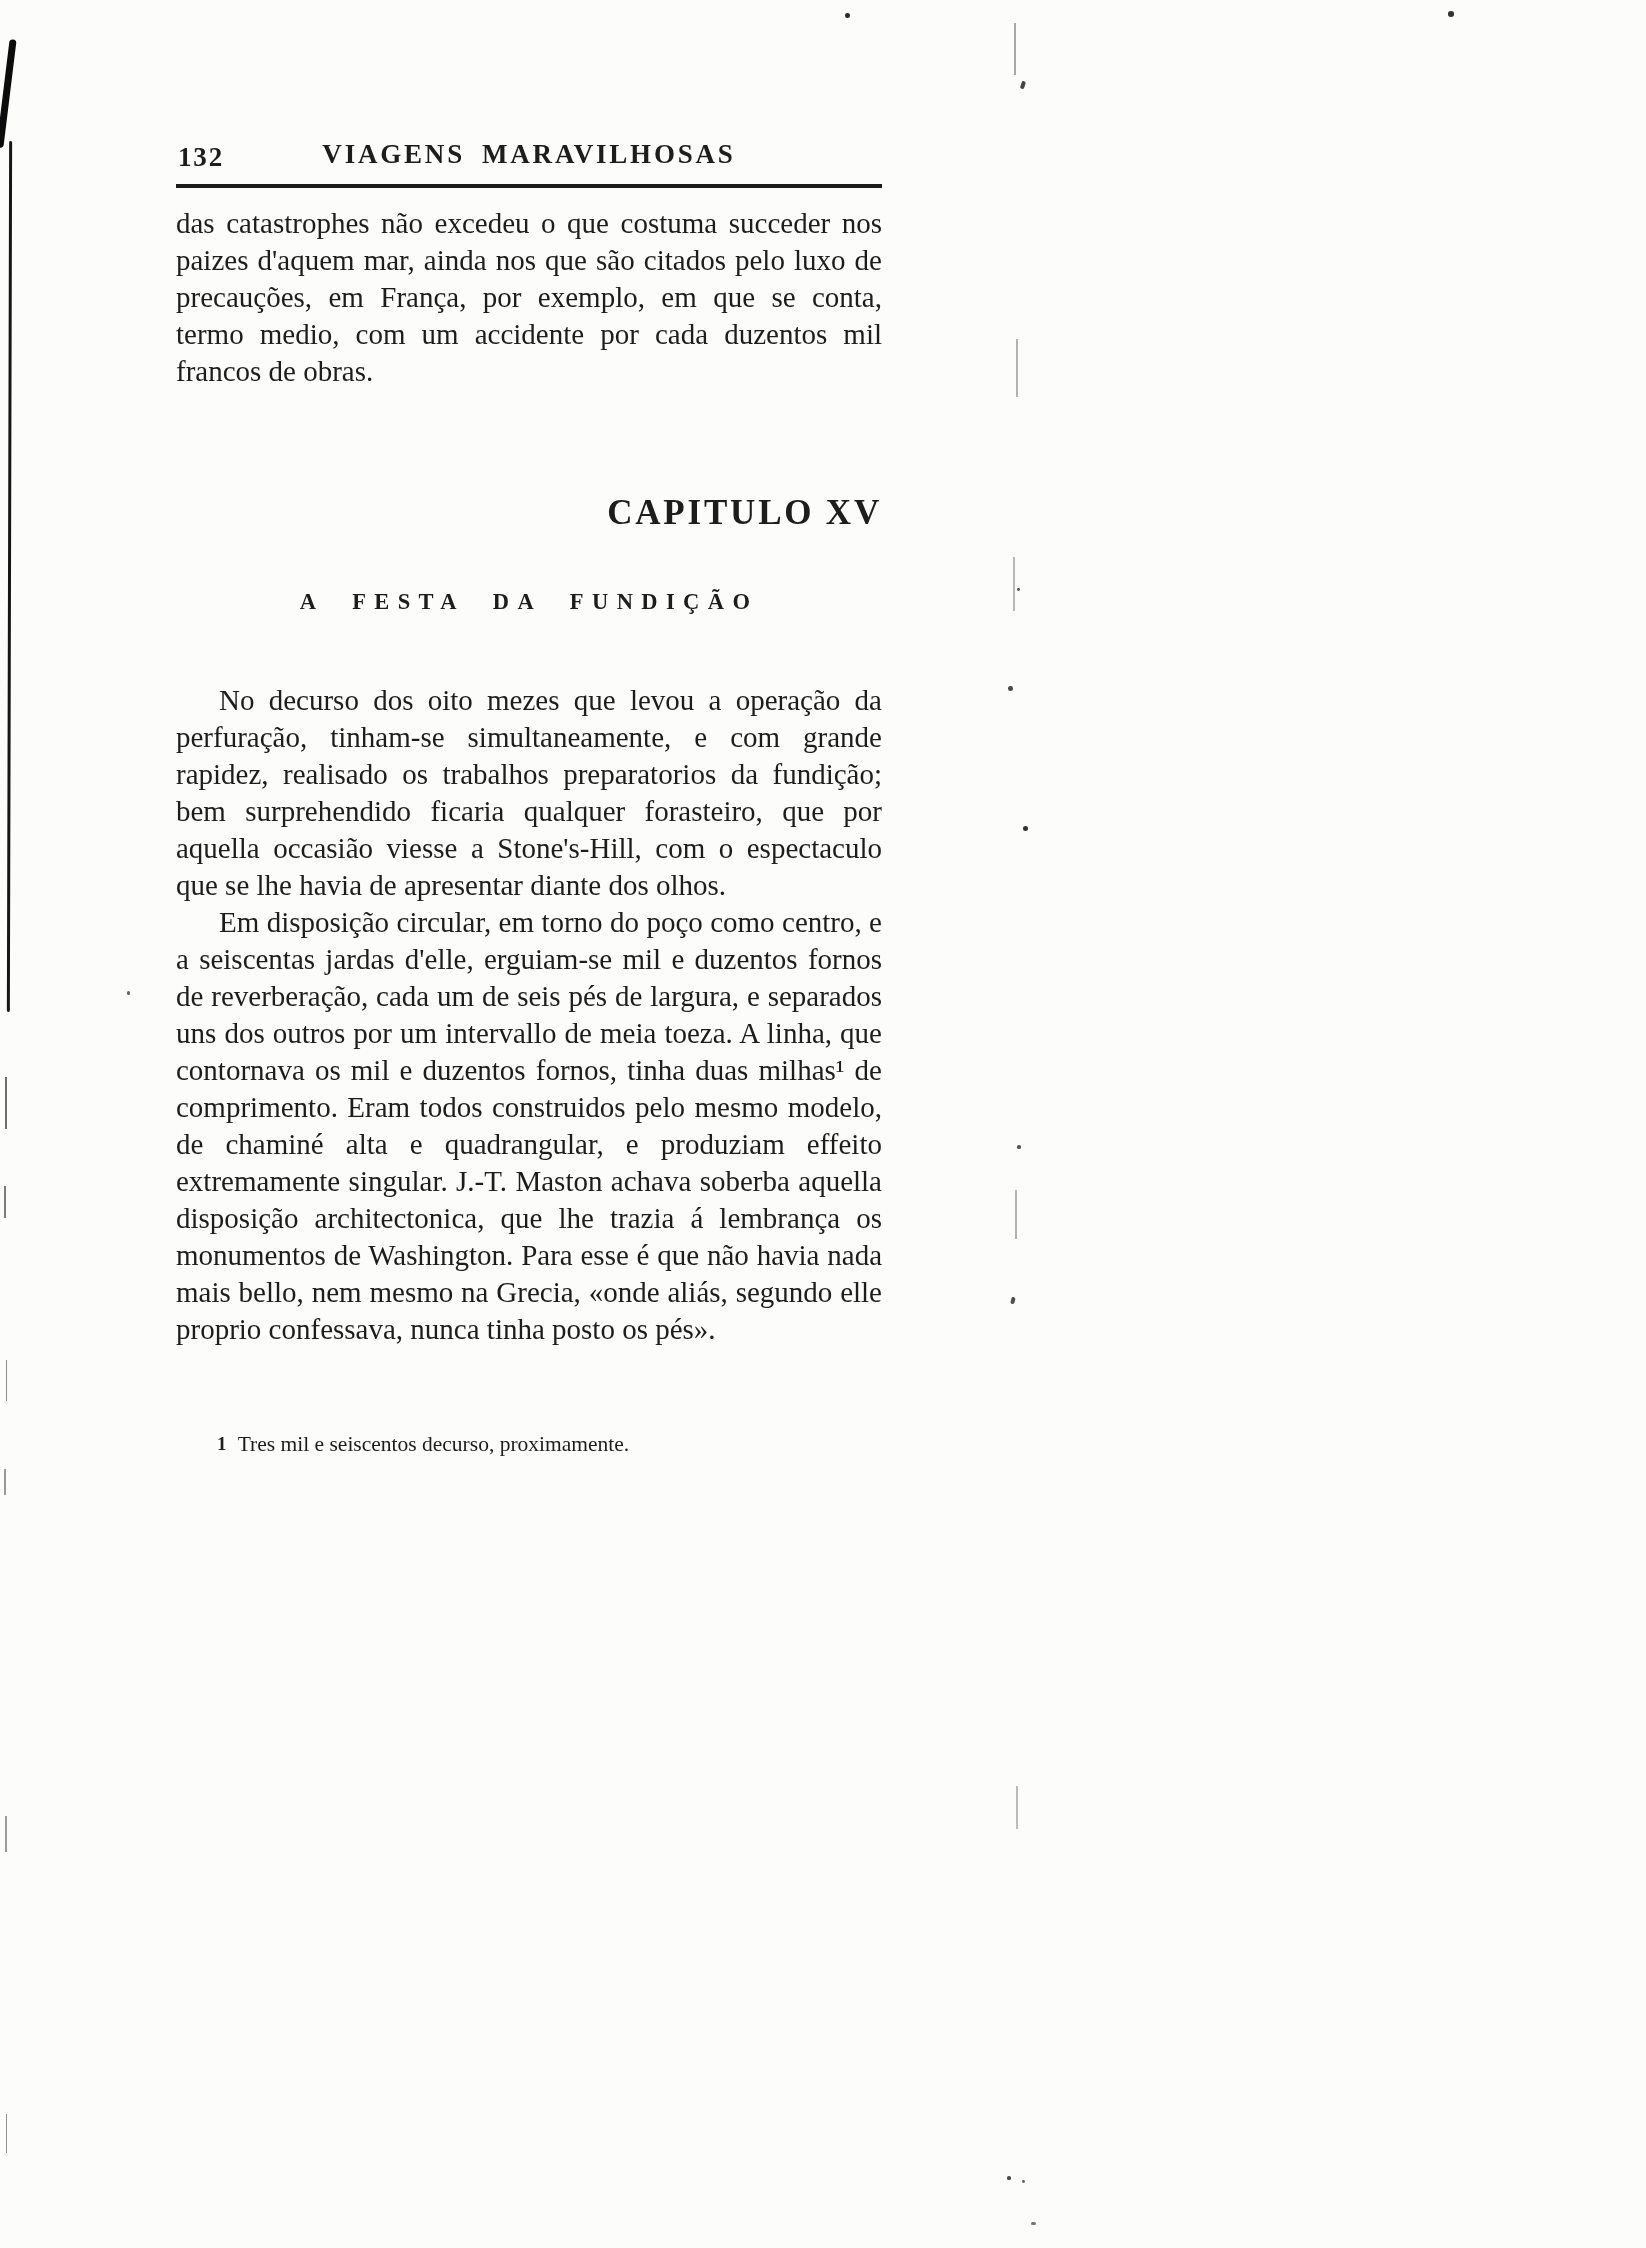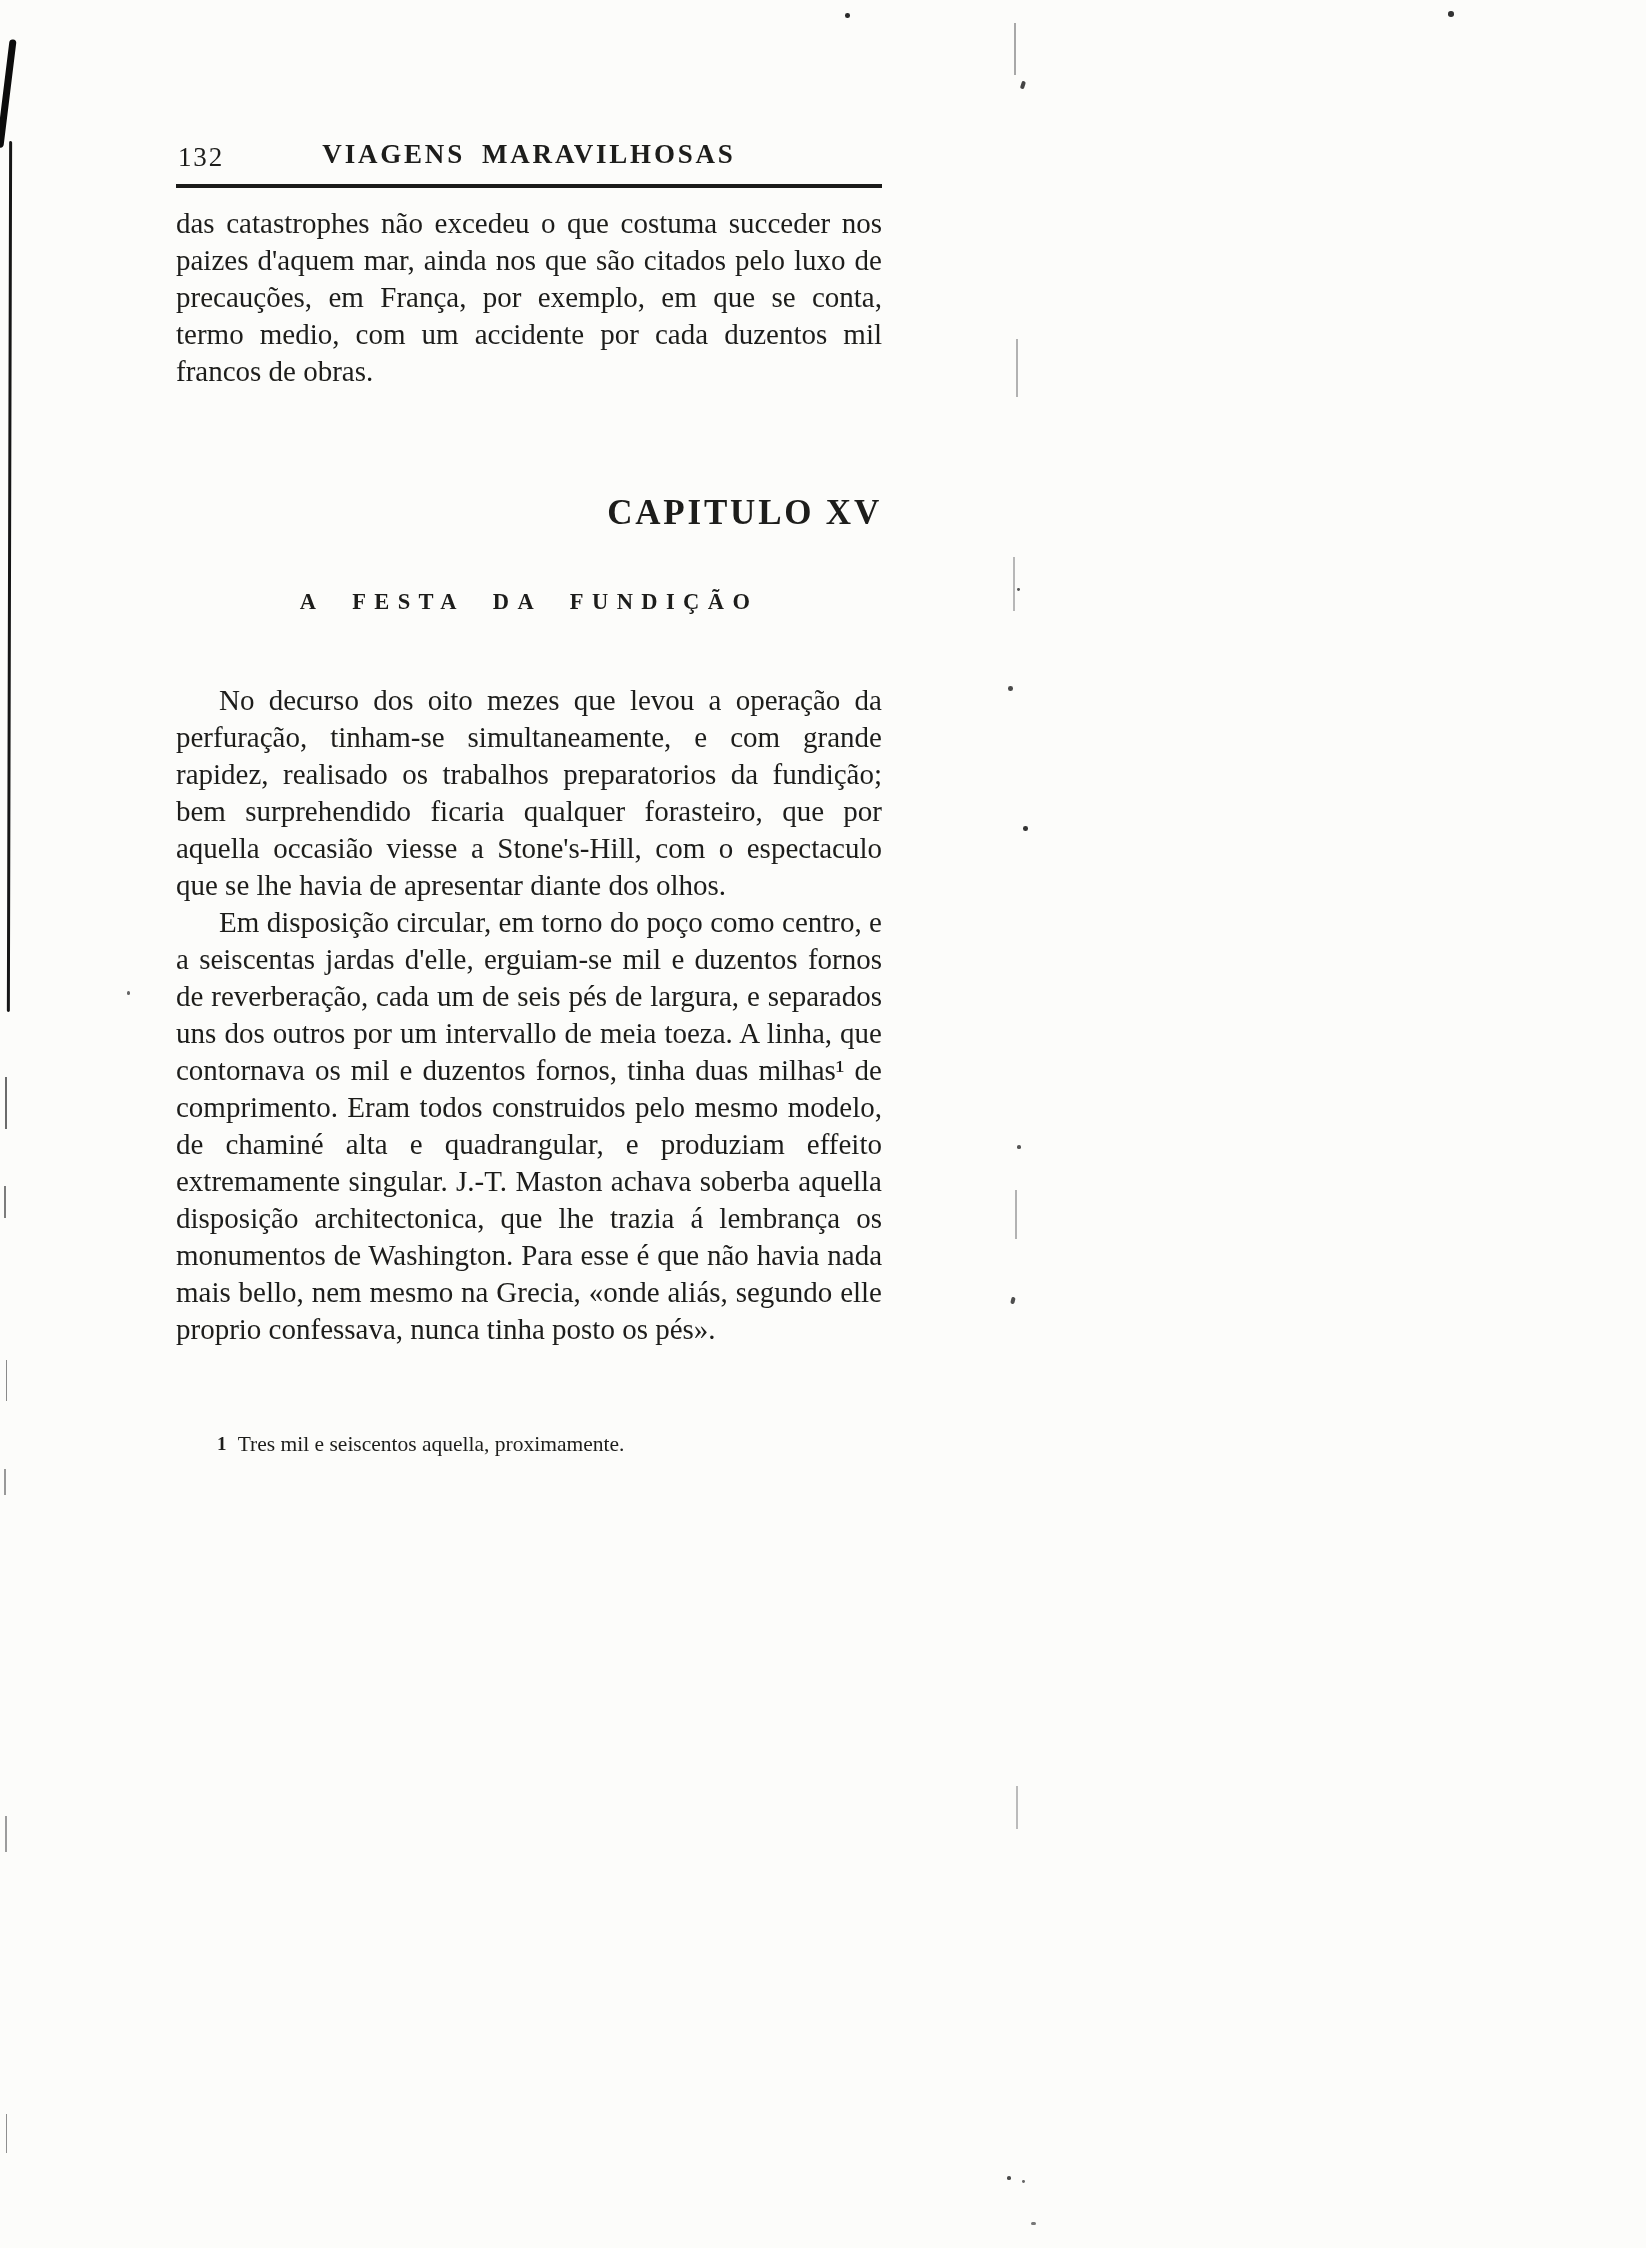--- a/index.html
+++ b/index.html
@@ -16,21 +16,21 @@
   .page-body {
     position: absolute;
     left: 176px;
     top: 139px;
     width: 706px;
   }
 
   .page-header { position: relative; height: 36px; }
   .page-number {
     position: absolute; left: 1.9px; top: 2.8px;
-    font-size: 27px; font-weight: 400; letter-spacing: 1.9px;
+    font-size: 27px; font-weight: 700; letter-spacing: 1.9px;
   }
   .running-title {
     display: block; text-align: center;
     font-size: 27px; font-weight: 700;
     letter-spacing: 2.8px; word-spacing: 7.5px;
   }
   .header-rule { margin-top: 9.4px; height: 3.7px; background: #1b1b19; }
 
   .para {
     margin: 0;
@@ -112,21 +112,21 @@
 
   <h1 class="chapter-title">CAPITULO XV</h1>
 
   <h2 class="chapter-subtitle">A FESTA DA FUNDIÇÃO</h2>
 
   <p class="para indent body-start">No decurso dos oito mezes que levou a operação da perfuração, tinham-se simultaneamente, e com grande rapidez, realisado os trabalhos preparatorios da fundição; bem surprehendido ficaria qualquer forasteiro, que por aquella occasião viesse a Stone's-Hill, com o espectaculo que se lhe havia de apresentar diante dos olhos.</p>
 
   <p class="para indent">Em disposição circular, em torno do poço como centro, e a seiscentas jardas d'elle, erguiam-se mil e duzentos fornos de reverberação, cada um de seis pés de largura, e separados uns dos outros por um intervallo de meia toeza. A linha, que contornava os mil e duzentos fornos, tinha duas milhas¹ de comprimento. Eram todos construidos pelo mesmo modelo, de chaminé alta e quadrangular, e produziam effeito extremamente singular. J.-T. Maston achava soberba aquella disposição architectonica, que lhe trazia á lembrança os monumentos de Washington. Para esse é que não havia nada mais bello, nem mesmo na Grecia, «onde aliás, segundo elle proprio confessava, nunca tinha posto os pés».</p>
 
   <div class="footnote">
-    <span class="footnote-marker">1</span><span class="footnote-text">Tres mil e seiscentos aquella, proximamente.</span>
+    <span class="footnote-marker">1</span><span class="footnote-text">Tres mil e seiscentos decurso, proximamente.</span>
   </div>
 
 </div>
 
 <div>
   <div class="artifact binding-hook"></div>
   <div class="artifact binding-line"></div>
 
   <div class="artifact ld1"></div>
   <div class="artifact ld2"></div>

